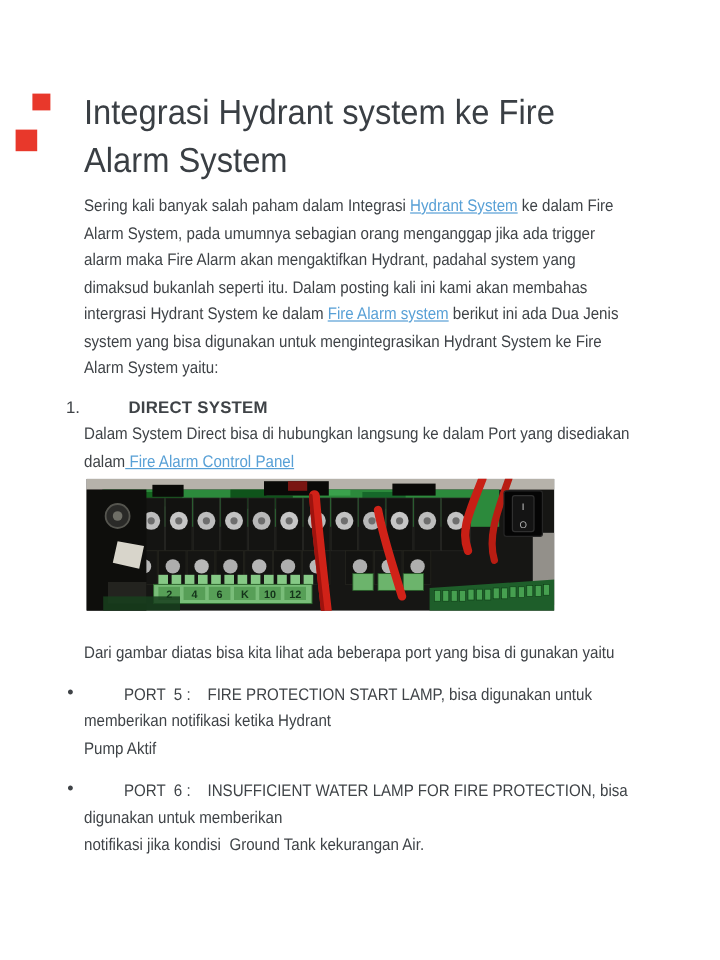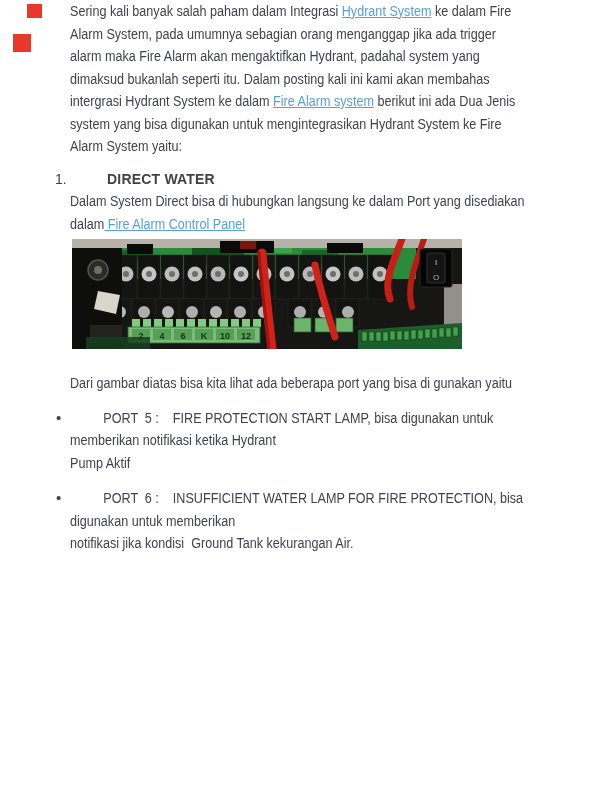--- a/index.html
+++ b/index.html
@@ -41,36 +41,40 @@
   .pl1{padding-left:37px;}
 </style>
 </head>
 <body>
 
 <div class="page">
 
   <div class="redmark a"></div>
   <div class="redmark b"></div>
 
+  <h1 class="title">
+    <div class="tline">Integrasi Hydrant system ke Fire</div>
+    <div class="tline">Alarm System</div>
+  </h1>
 
   <div class="content">
 
     <div>
       <div class="tline"><span>Sering kali banyak salah paham dalam Integrasi </span><a class="lnk">Hydrant System</a><span> ke dalam Fire</span></div>
       <div class="tline">Alarm System, pada umumnya sebagian orang menganggap jika ada trigger</div>
       <div class="tline">alarm maka Fire Alarm akan mengaktifkan Hydrant, padahal system yang</div>
       <div class="tline">dimaksud bukanlah seperti itu. Dalam posting kali ini kami akan membahas</div>
       <div class="tline"><span>intergrasi Hydrant System ke dalam </span><a class="lnk">Fire Alarm system</a><span> berikut ini ada Dua Jenis</span></div>
       <div class="tline">system yang bisa digunakan untuk mengintegrasikan Hydrant System ke Fire</div>
       <div class="tline">Alarm System yaitu:</div>
     </div>
 
     <div class="oli">
       <span class="oli-num">1.</span>
-      <span class="oli-head">DIRECT WATER</span>
+      <span class="oli-head">DIRECT SYSTEM</span>
       <div class="tline">Dalam System Direct bisa di hubungkan langsung ke dalam Port yang disediakan</div>
       <div class="tline"><span>dalam</span><a class="lnk"> Fire Alarm Control Panel</a></div>
     </div>
 
     <figure class="panel">
       <svg width="390" height="110" viewBox="0 0 390 110">
         <rect x="0" y="0" width="390" height="110" fill="#161614"></rect>
         <rect x="0" y="0" width="390" height="9" fill="#b6b2aa"></rect>
         <polygon points="0,9 0,58 13,9" fill="#a8a49c"></polygon>
         <rect x="372" y="45" width="18" height="60" fill="#93908a"></rect>

